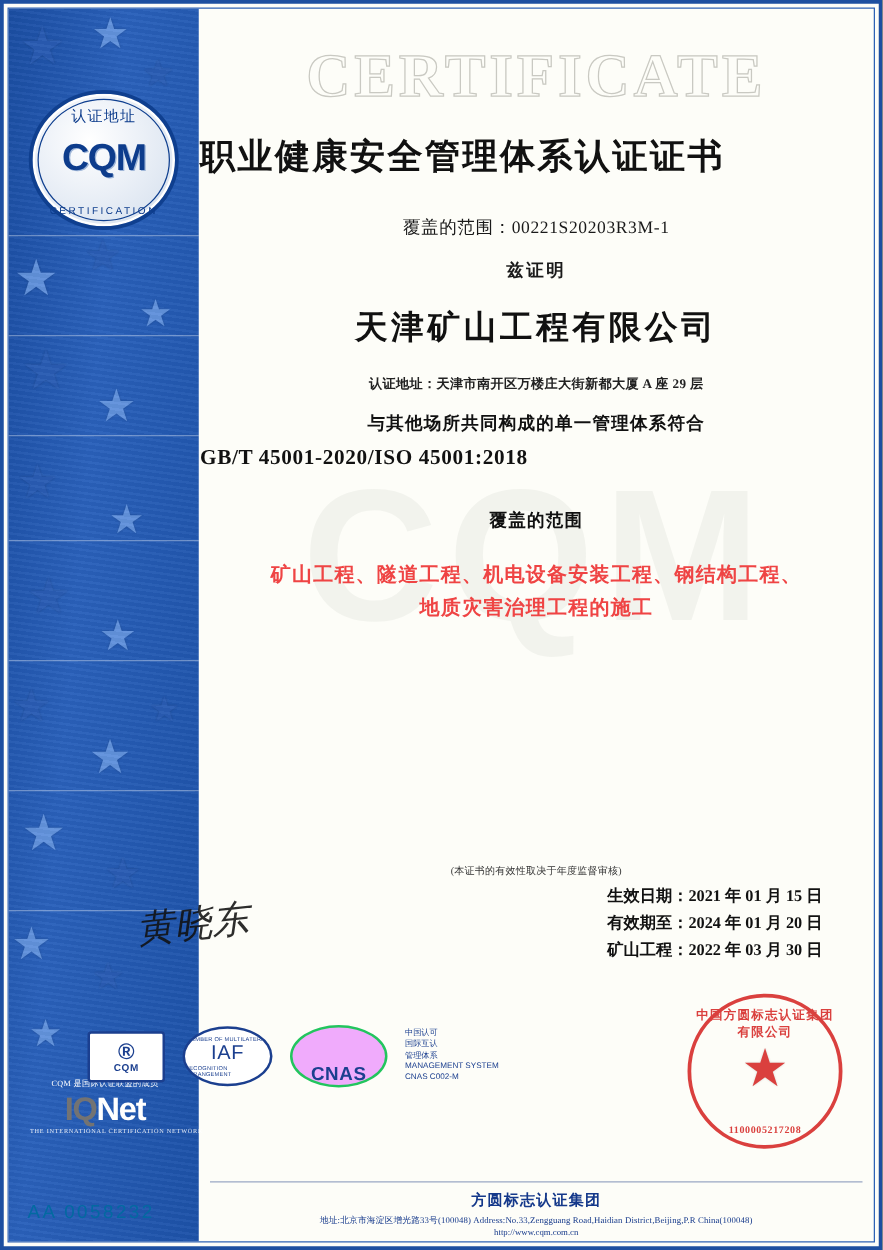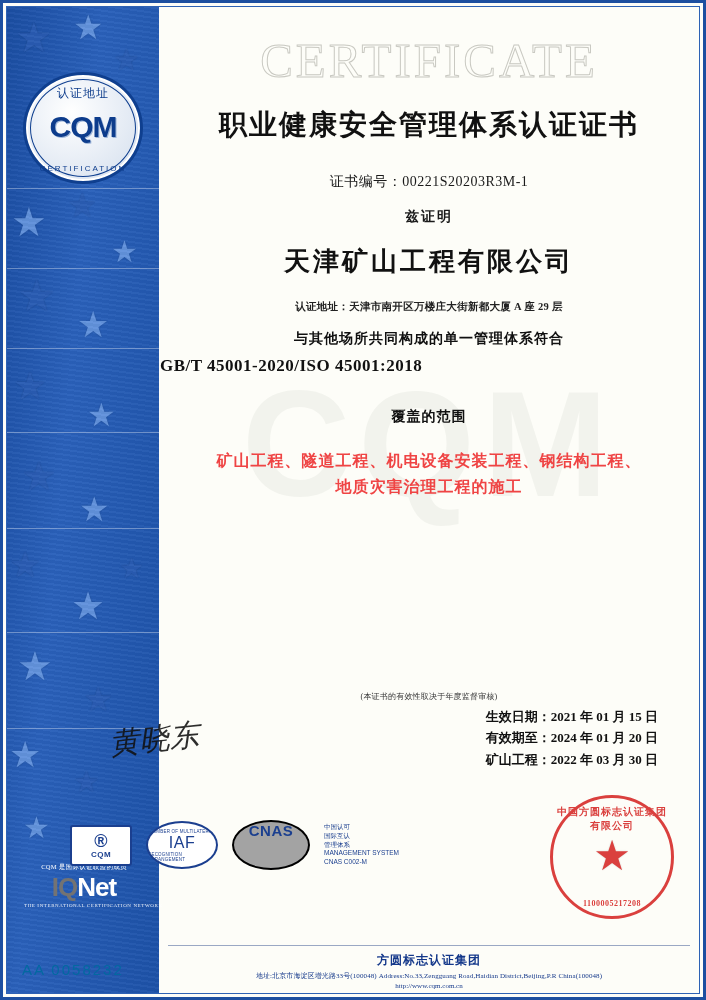--- a/index.html
+++ b/index.html
@@ -168,34 +168,33 @@
     right: 8px;
     bottom: 8px;
   }
 
   .cert-word {
     position: absolute;
     left: 50%;
     transform: translateX(-50%);
     top: 24px;
     font-family: "Liberation Serif", serif;
-    font-weight: normal;
+    font-weight: bold;
     font-size: 49px;
     letter-spacing: 3px;
     color: transparent;
     -webkit-text-stroke: 1px #b8b8b0;
     opacity: .75;
     white-space: nowrap;
   }
 
   .title-cn {
     position: absolute;
     left: 0; right: 0;
     top: 98px;
-    text-align: center;
     font-size: 28px;
     font-weight: bold;
     letter-spacing: 2px;
     color: #111;
   }
 
   .cert-no {
     position: absolute;
     left: 0; right: 0;
     top: 165px;
@@ -418,31 +417,31 @@
     font-family: "Liberation Sans", sans-serif;
     background: #fff;
     overflow: hidden;
   }
   .oval .top-t { font-size: 4.5px; letter-spacing: .2px; }
   .oval .main-t { font-size: 16px; font-weight: normal; letter-spacing: .5px; }
   .oval .bot-t { font-size: 4.5px; letter-spacing: .2px; }
   .cnas {
     width: 74px;
     height: 46px;
-    border: 2px solid #000000;
+    border: 2px solid #22c55e;
     border-radius: 50%;
     display: flex;
-    align-items: flex-start;
+    align-items: flex-end;
     justify-content: center;
     color: #1b3f8f;
     font-family: "Liberation Sans", sans-serif;
     font-size: 15px;
     font-weight: bold;
     letter-spacing: .5px;
-    background: #a3a3a3;
+    background: #f0abfc;
   }
   .cnas-text {
     color: #1b3f8f;
     font-family: "Liberation Sans", sans-serif;
     font-size: 6.5px;
     line-height: 1.35;
     text-align: left;
   }
 
   
@@ -533,21 +532,21 @@
   <div class="serial">AA 0058232</div>
 
   <div class="content">
 
     <div class="watermark">CQM</div>
 
     <div class="cert-word">CERTIFICATE</div>
     <div class="title-cn">职业健康安全管理体系认证证书</div>
 
     <div class="cert-no">
-      <span>证书编号：</span><span>00221S20203R3M-1</span>
+      <span>覆盖的范围：</span><span>00221S20203R3M-1</span>
     </div>
 
     <div class="hereby">兹证明</div>
     <div class="company">天津矿山工程有限公司</div>
     <div class="address">认证地址：天津市南开区万楼庄大街新都大厦 A 座 29 层</div>
     <div class="scope-line">与其他场所共同构成的单一管理体系符合</div>
     <div class="standard">GB/T 45001-2020/ISO 45001:2018</div>
 
     <div class="coverage-label">覆盖的范围</div>
     <div class="coverage-body">

